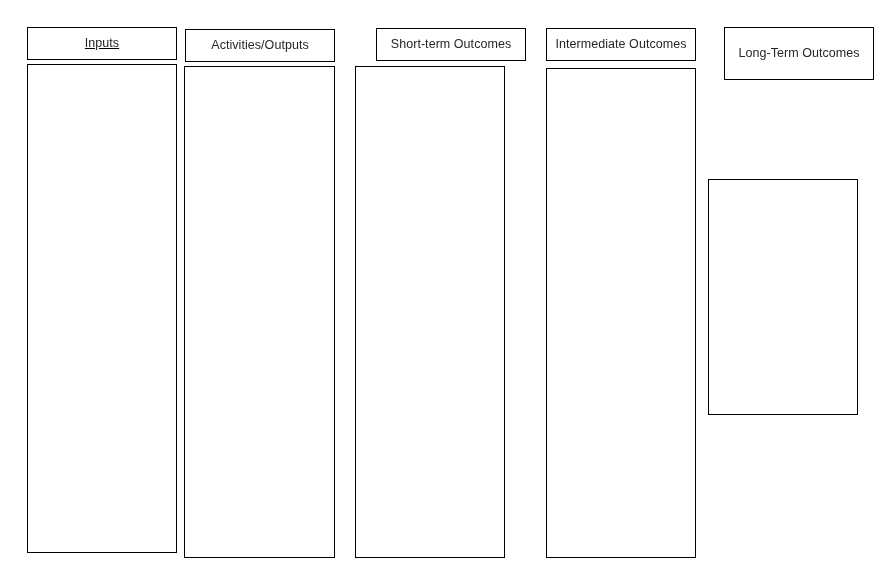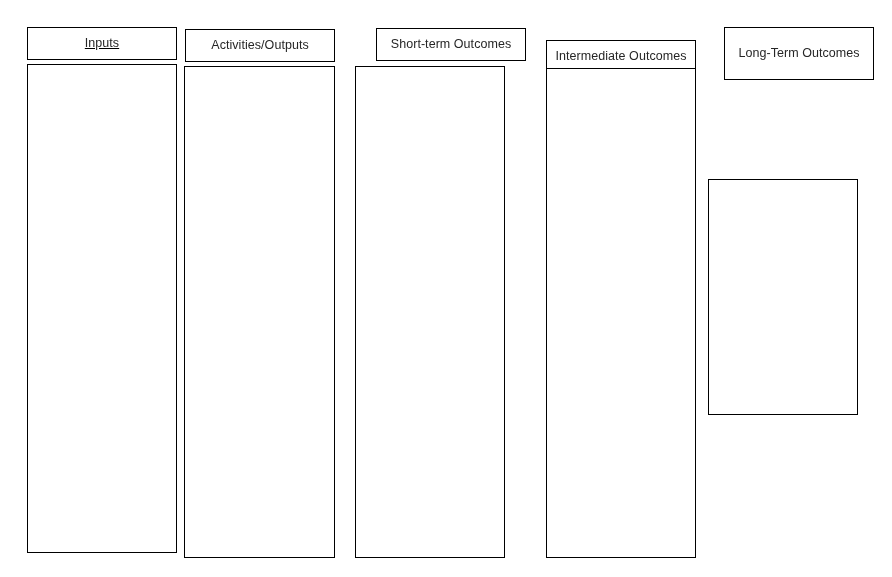--- a/index.html
+++ b/index.html
@@ -54,21 +54,21 @@
 
   
   #activities-header     { left: 185px; top: 29px;  width: 150px; height: 33px; }
   #activities-body       { left: 184px; top: 66px;  width: 151px; height: 492px; }
 
   
   #shortterm-header      { left: 376px; top: 28px;  width: 150px; height: 33px; }
   #shortterm-body        { left: 355px; top: 66px;  width: 150px; height: 492px; }
 
   
-  #intermediate-header   { left: 546px; top: 40px;  width: 150px; height: 33px; }
+  #intermediate-header   { left: 546px; top: 28px;  width: 150px; height: 33px; }
   #intermediate-body     { left: 546px; top: 68px;  width: 150px; height: 490px; }
 
   
   #longterm-header       { left: 708px; top: 27px;  width: 150px; height: 53px; margin-left: 16px; }
   #longterm-body         { left: 708px; top: 179px; width: 150px; height: 236px; }
 </style>
 </head>
 <body>
 
 <div id="canvas">

